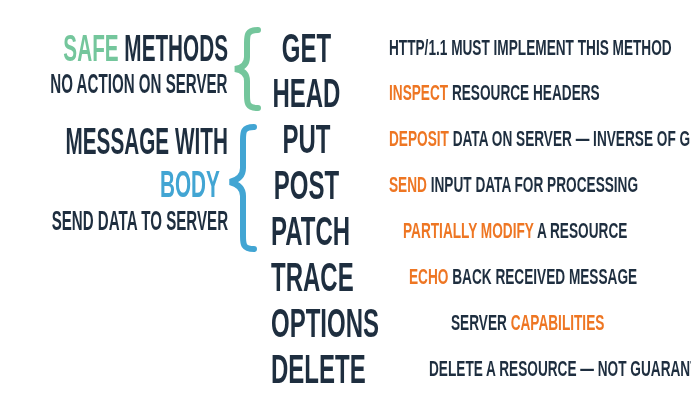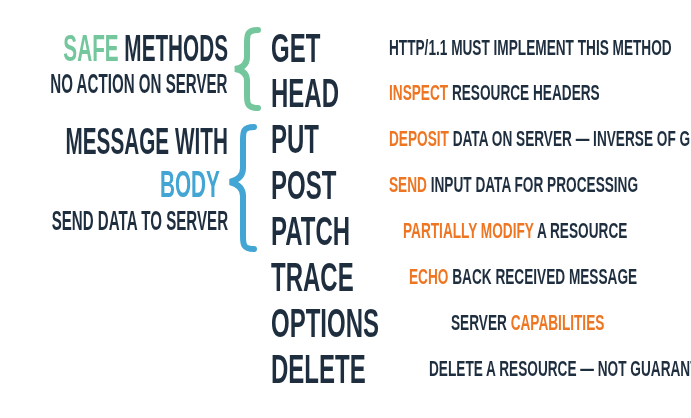--- a/index.html
+++ b/index.html
@@ -12,20 +12,21 @@
   html, body { margin: 0; padding: 0; background: var(--background); }
   .canvas {
     position: relative;
     width: 691px;
     height: 418px;
     background: var(--background);
     overflow: hidden;
     font-family: "Liberation Sans", sans-serif;
     font-weight: 700;
     color: var(--text);
+    text-align: center;
   }
   
   .lbl {
     position: absolute;
     right: 463px;
     white-space: nowrap;
     line-height: 1;
     transform-origin: right center;
   }
   .lbl.title { font-size: 37px; transform: translateY(-50%) scaleX(0.56); }

